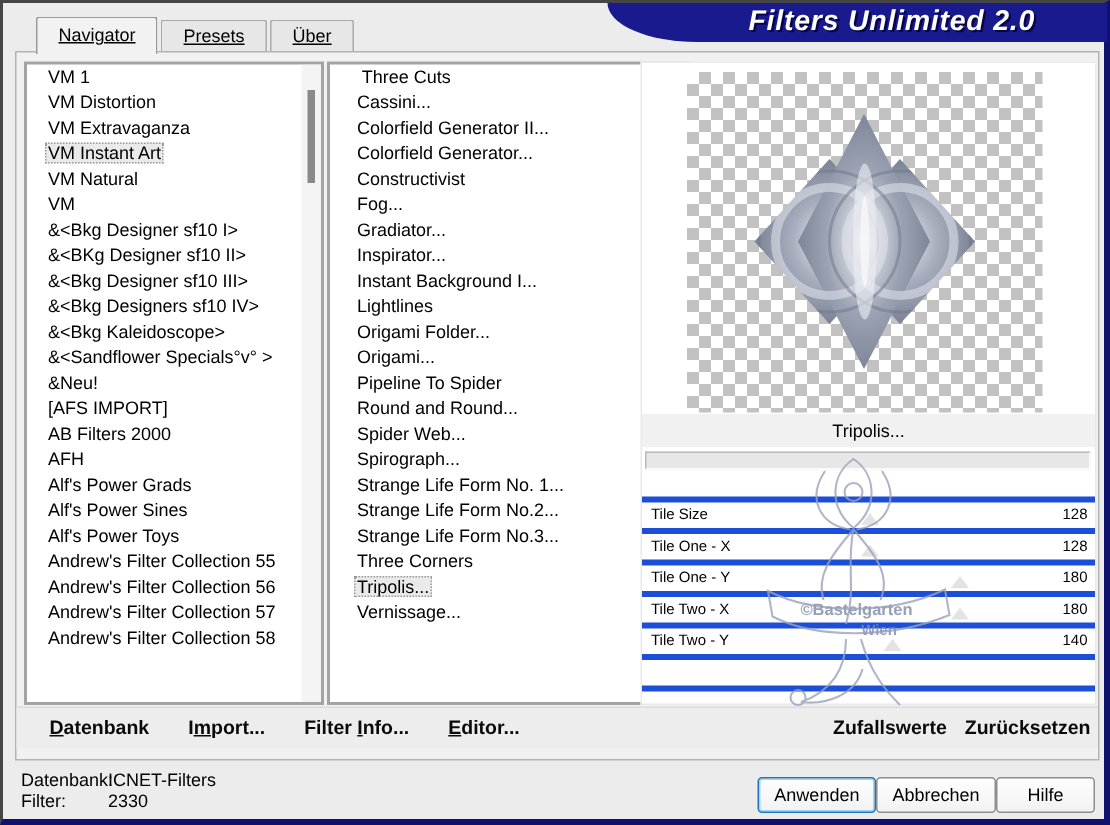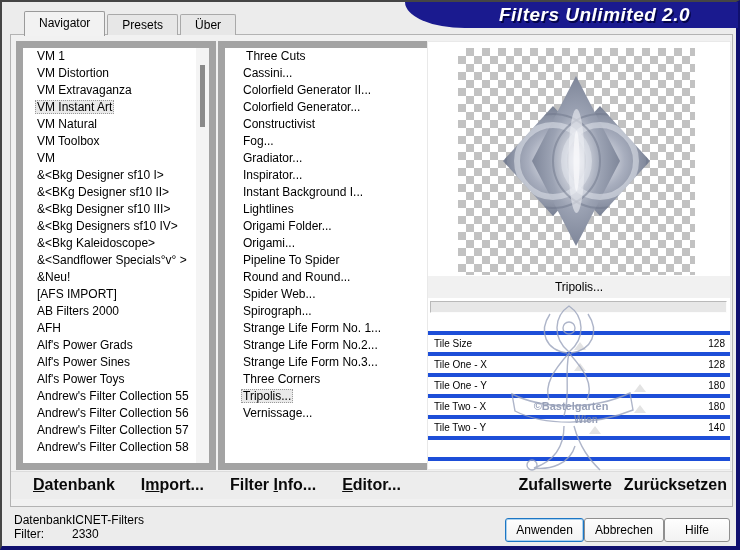--- a/index.html
+++ b/index.html
@@ -5,29 +5,29 @@
   html,body{margin:0;padding:0;}
   body{width:740px;height:550px;font-family:"Liberation Sans",sans-serif;background:#ececec;overflow:hidden;}
   #window{position:relative;width:740px;height:550px;box-sizing:border-box;background:#ececec;
     border-style:solid;border-width:2px 4px 4px 2px;border-color:#454545 #10106e #10106e #454545;}
   
   #banner{position:absolute;left:403px;top:0;right:-2px;height:26px;background:#1a1a8f;
     border-bottom-left-radius:62px 27px;display:flex;align-items:center;justify-content:center;padding-left:46px;}
   #banner span{color:#fff;font-size:19px;font-weight:bold;font-style:italic;letter-spacing:.5px;
     text-shadow:1.5px 1.5px 0 #050548;white-space:nowrap;}
   
-  #tabs{position:absolute;left:22px;top:9px;height:24px;display:flex;align-items:flex-end;z-index:3;}
+  #tabs{position:absolute;left:22px;top:9px;height:24px;display:flex;align-items:center;z-index:3;text-decoration:underline;}
   .tab{background:#e7e7e7;border:1px solid #a9a9a9;border-bottom:none;border-radius:2px 2px 0 0;
     padding:0 14px;line-height:20px;height:20px;font-size:12px;margin-right:2px;color:#000;}
   .tab.active{background:#f2f2f2;height:24px;line-height:23px;border-color:#9a9a9a;margin-bottom:-1px;}
   
   #tab-box{position:absolute;left:8px;top:32px;width:723px;height:473px;box-sizing:border-box;
     background:#f1f1f1;border:1px solid #b3b3b3;}
   
-  .listbox{position:absolute;top:39px;height:429px;background:#fff;border:7px solid #a3a3a3;
+  .listbox{position:absolute;top:39px;height:429px;background:#fff;border:2px solid #a3a3a3;
     box-sizing:border-box;overflow:hidden;font-size:12px;}
   #cat-list{left:14px;width:200px;}
   #filter-list{left:216px;width:243px;}
   .lrow{height:17px;line-height:17px;white-space:pre;}
   #cat-list .lrow{padding-left:12px;}
   #filter-list .lrow{padding-left:16px;}
   .lrow .txt{white-space:pre;padding:0 2px;}
   .lrow.selected .txt{background:#eaeaea;outline:1px dotted #9a9a9a;outline-offset:-1px;}
   
   #cat-scroll-track{position:absolute;right:0;top:0;bottom:0;width:13px;background:#f4f4f4;}
@@ -50,21 +50,21 @@
   .pvalue{position:absolute;right:5px;color:#000;}
   .pthumb{position:absolute;bottom:2px;width:0;height:0;margin-left:-5px;
     border-left:6px solid transparent;border-right:6px solid transparent;border-bottom:8px solid #e3e3e3;}
   
   #watermark{position:absolute;left:492px;top:296px;z-index:5;pointer-events:none;opacity:.8;}
   
   #footer-strip{position:absolute;left:9px;top:469px;width:721px;height:28px;background:#ededed;
     border-top:1px solid #dcdcdc;box-sizing:border-box;}
   #footer-left{position:absolute;left:22px;top:0;line-height:26px;}
   #footer-right{position:absolute;right:5px;top:0;line-height:26px;}
-  .flink{font-size:16px;font-weight:bold;color:#0a0a0a;cursor:pointer;}
+  .flink{font-size:13px;font-weight:bold;color:#0a0a0a;cursor:pointer;}
   #footer-left .flink{margin-right:26px;}
   #footer-right .flink{margin-left:12px;}
   
   #status{position:absolute;left:12px;top:511px;font-size:12px;color:#000;}
   .srow{height:14px;line-height:14px;}
   .slabel{display:inline-block;width:58px;}
   
   #dialog-buttons{position:absolute;right:6px;top:516px;display:flex;gap:0;align-items:flex-end;}
   .dbtn{min-width:66px;height:24px;font-family:"Liberation Sans",sans-serif;font-size:12px;color:#000;
     background:linear-gradient(#fefefe,#f2f2f2);border:1px solid #8f8f8f;border-radius:3px;padding:0 10px;}
@@ -87,21 +87,20 @@
 
   <div id="tab-box"></div>
 
   <div id="cat-list" class="listbox">
     <div id="cat-list-items">
         <div class="lrow"><span class="txt">VM 1</span></div>
         <div class="lrow"><span class="txt">VM Distortion</span></div>
         <div class="lrow"><span class="txt">VM Extravaganza</span></div>
         <div class="lrow selected"><span class="txt">VM Instant Art</span></div>
         <div class="lrow"><span class="txt">VM Natural</span></div>
-        <div class="lrow"><span class="txt">VM Toolbox</span></div>
         <div class="lrow"><span class="txt">VM</span></div>
         <div class="lrow"><span class="txt">&amp;&lt;Bkg Designer sf10 I&gt;</span></div>
         <div class="lrow"><span class="txt">&amp;&lt;BKg Designer sf10 II&gt;</span></div>
         <div class="lrow"><span class="txt">&amp;&lt;Bkg Designer sf10 III&gt;</span></div>
         <div class="lrow"><span class="txt">&amp;&lt;Bkg Designers sf10 IV&gt;</span></div>
         <div class="lrow"><span class="txt">&amp;&lt;Bkg Kaleidoscope&gt;</span></div>
         <div class="lrow"><span class="txt">&amp;&lt;Sandflower Specials°v° &gt;</span></div>
         <div class="lrow"><span class="txt">&amp;Neu!</span></div>
         <div class="lrow"><span class="txt">[AFS IMPORT]</span></div>
         <div class="lrow"><span class="txt">AB Filters 2000</span></div>

